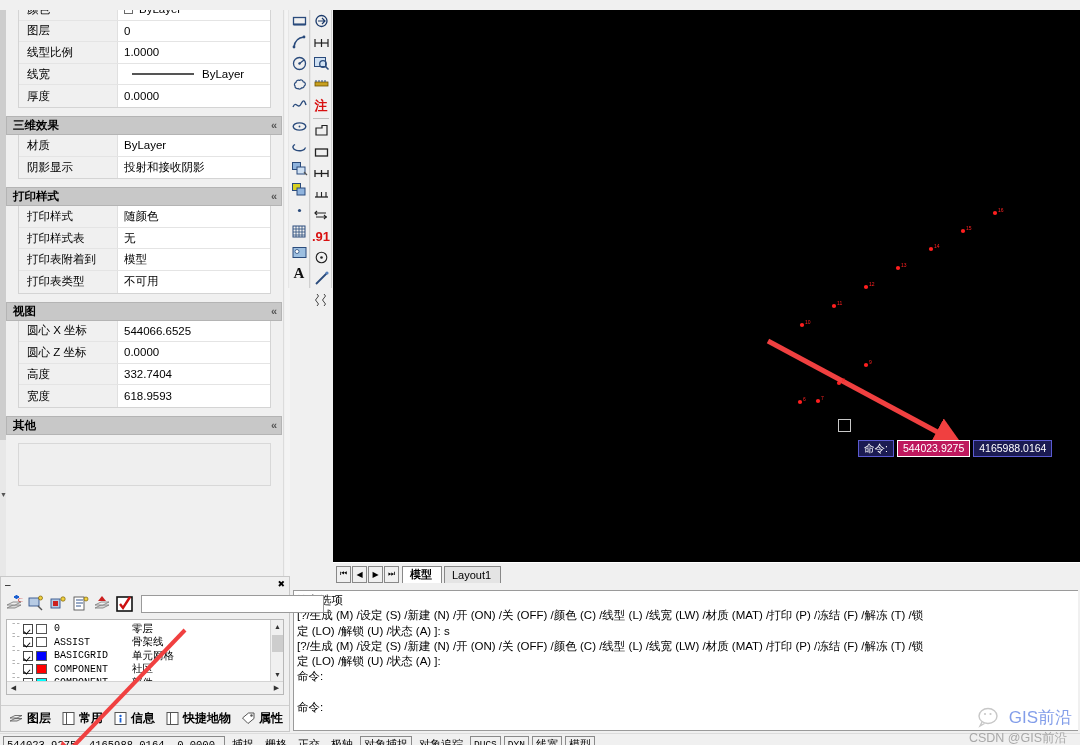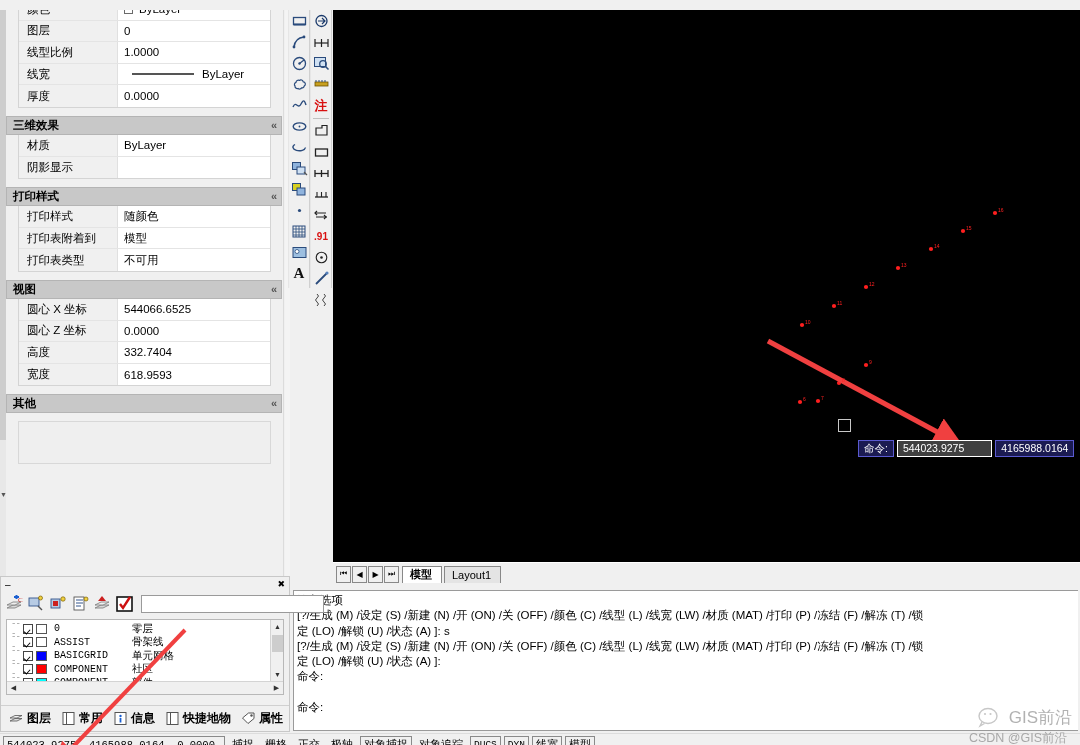--- a/index.html
+++ b/index.html
@@ -225,24 +225,24 @@
     border: 1px solid #5a5ad0;
     color: #ffffff;
     font-size: 10.5px;
     padding: 2px 5px;
     height: 17px;
     display: flex;
     align-items: center;
     line-height: 1;
   }
   .dyn-chip.active {
-    background: #404040;
+    background: #be185d;
     border: 1px solid #ffffff;
     color: #ffffff;
-    padding-right: 27px;
+    padding-right: 5px;
   }
   
   #tabbar {
     position: absolute;
     left: 333px; top: 552px;
     width: 747px; height: 23px;
     background: #f0f0f0;
     border-top: 1px solid #ffffff;
     display: flex;
     align-items: center;
@@ -486,21 +486,21 @@
     position: absolute;
     right: 8px; bottom: 26px;
     display: flex;
     align-items: center;
     gap: 5px;
     opacity: 0.55;
     pointer-events: none;
   }
   #watermark .wm-text {
     font-size: 17px;
-    color: #737373;
+    color: #1d4ed8;
     font-weight: normal;
   }
   #csdn-mark {
     position: absolute;
     right: 13px; bottom: 8px;
     font-size: 12.5px;
     color: #a8a8a8;
     pointer-events: none;
   }
 
@@ -561,33 +561,42 @@
           </div>
           <div class="prop-table">
             <div class="prop-row">
               <div class="prop-label">材质</div>
               <div class="prop-value">
                 <span>ByLayer</span>
               </div>
             </div>
             <div class="prop-row">
               <div class="prop-label">阴影显示</div>
+              <div class="prop-value">
+                <span>投射和接收阴影</span>
+              </div>
             </div>
           </div>
         </div>
         <div class="prop-group">
           <div class="group-header">
             <span>打印样式</span>
             <span class="chev">«</span>
           </div>
           <div class="prop-table">
             <div class="prop-row">
               <div class="prop-label">打印样式</div>
               <div class="prop-value">
                 <span>随颜色</span>
+              </div>
+            </div>
+            <div class="prop-row">
+              <div class="prop-label">打印样式表</div>
+              <div class="prop-value">
+                <span>无</span>
               </div>
             </div>
             <div class="prop-row">
               <div class="prop-label">打印表附着到</div>
               <div class="prop-value">
                 <span>模型</span>
               </div>
             </div>
             <div class="prop-row">
               <div class="prop-label">打印表类型</div>
@@ -777,21 +786,21 @@
             <line x1="13" y1="11" x2="13" y2="6" stroke="#222" stroke-width="1.1"></line>
           </svg>
         </div>
         <div class="tb-btn">
           <svg width="17" height="17" viewBox="0 0 17 17">
             <path d="M2 6 h11 M3 10 h11" stroke="#222" stroke-width="1.2"></path>
             <path d="M4 4 l-2 2 l2 2 M11 8 l2 2 l-2 2" stroke="#222" stroke-width="1.2" fill="none"></path>
           </svg>
         </div>
         <div class="tb-btn">
-          <span class="tb-txt" style="font-size:10px;color:#d81010;">.91</span>
+          <span class="tb-txt" style="font-size:13px;color:#d81010;">.91</span>
         </div>
         <div class="tb-btn">
           <svg width="17" height="17" viewBox="0 0 17 17">
             <circle cx="8.5" cy="8.5" r="5.3" fill="none" stroke="#222" stroke-width="1.1"></circle>
             <circle cx="8.5" cy="8.5" r="1.3" fill="#222"></circle>
           </svg>
         </div>
         <div class="tb-btn">
           <svg width="17" height="17" viewBox="0 0 17 17">
             <line x1="3" y1="14" x2="14" y2="3" stroke="#2a4b7c" stroke-width="1.8"></line>

